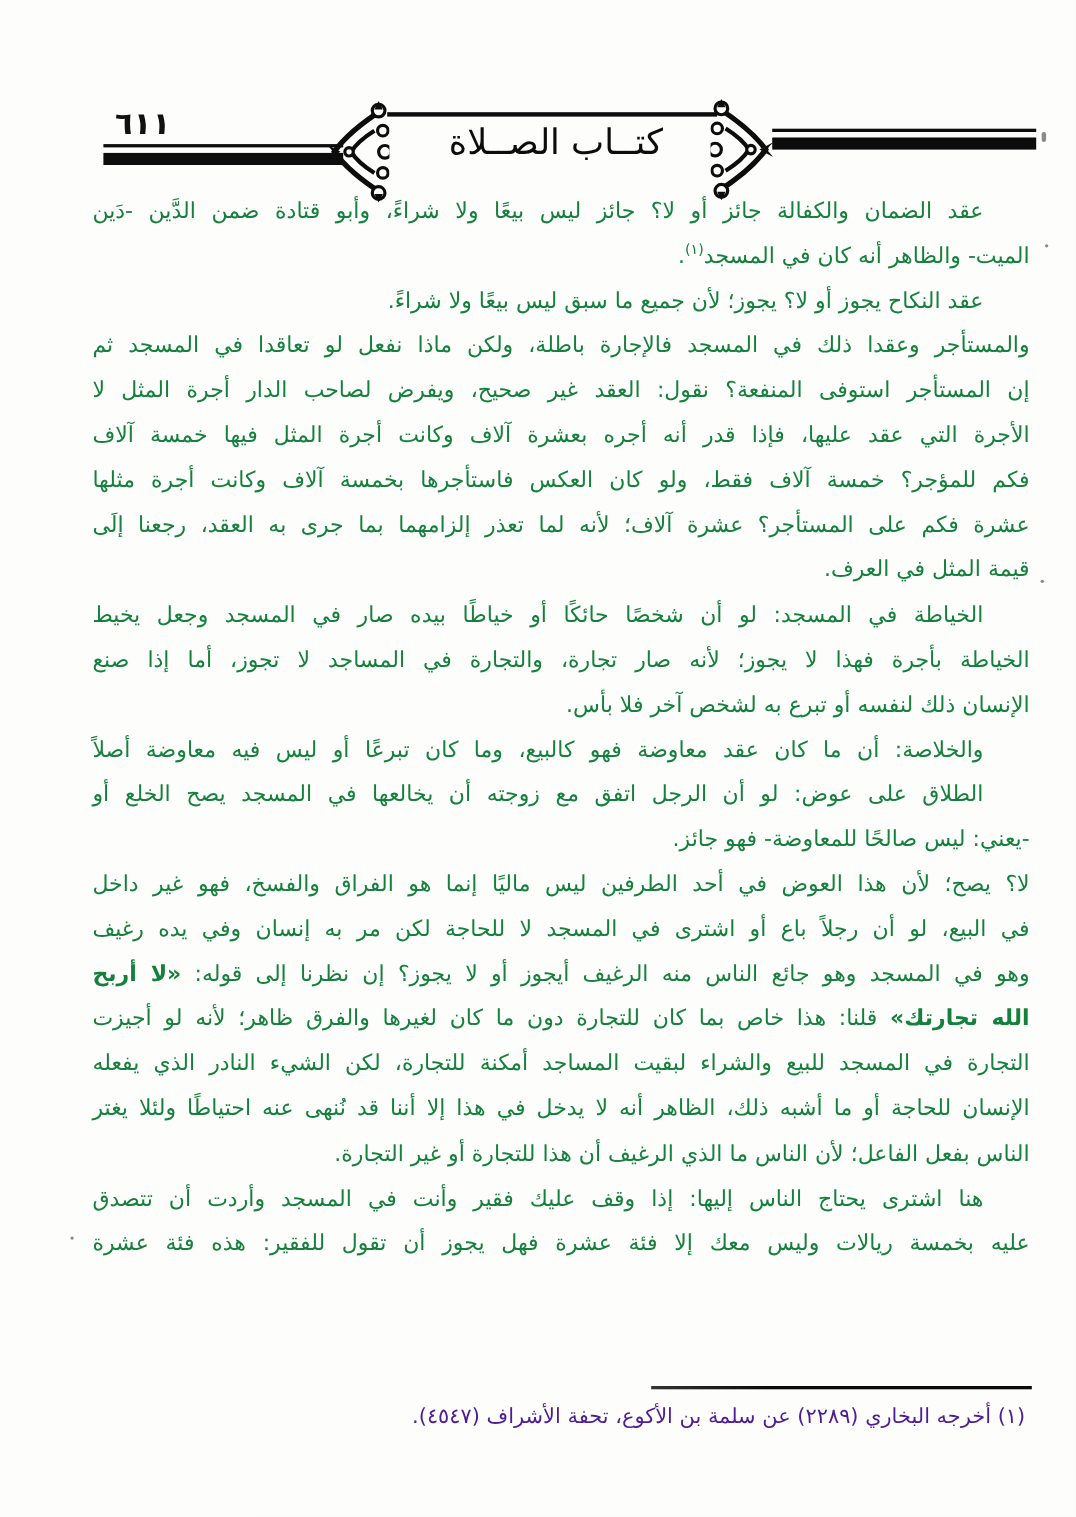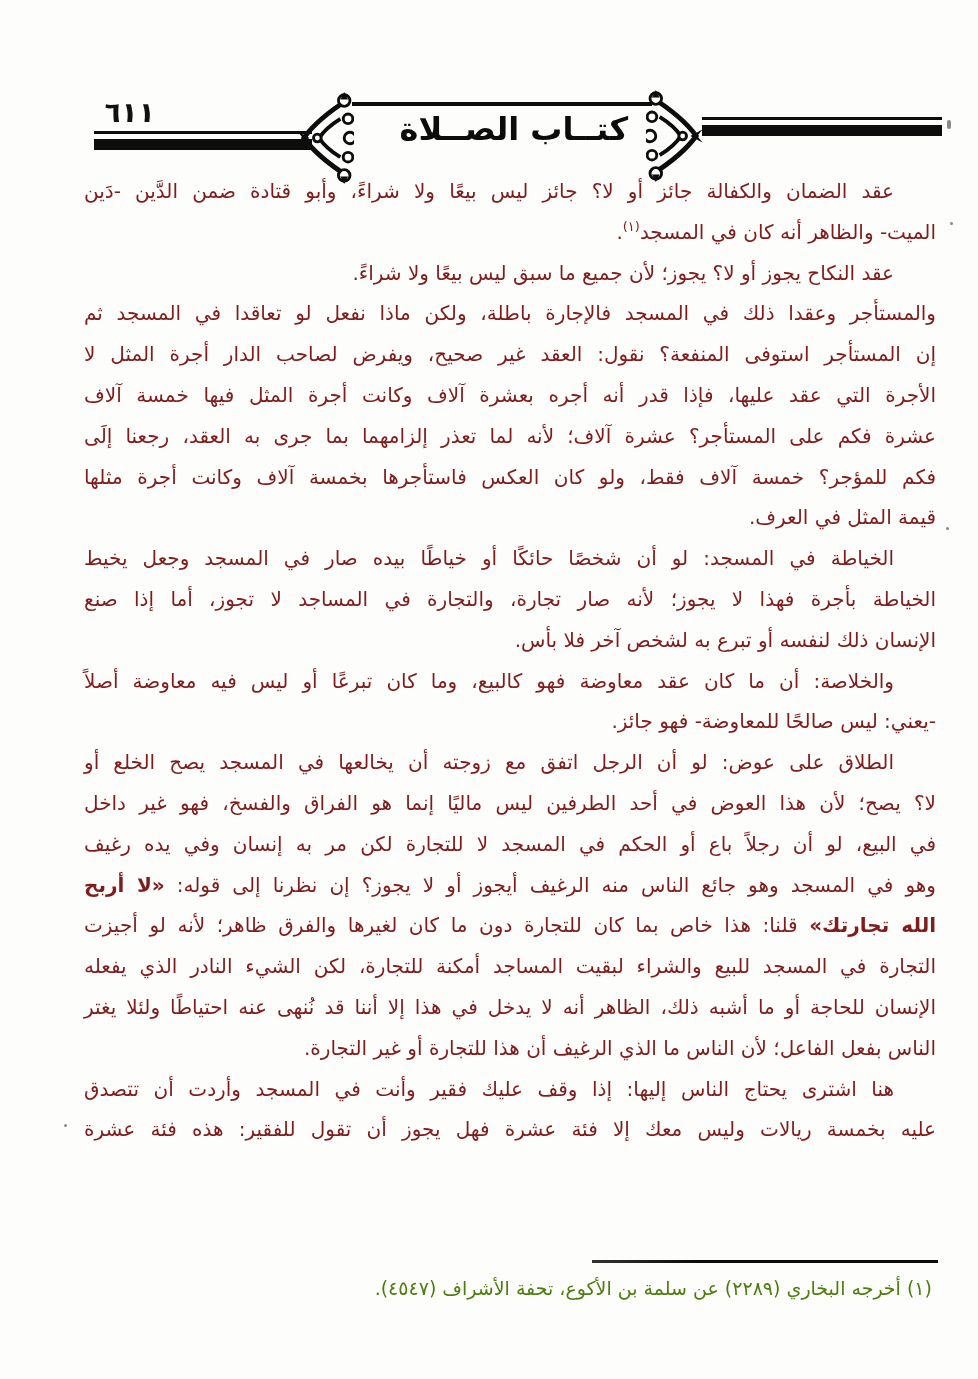--- a/index.html
+++ b/index.html
@@ -23,54 +23,54 @@
     color:#111;
   }
   .rule{position:absolute;background:#0d0d0d;}
   .rule-left-thin {left:94px; top:131px;width:218px;height:3px;}
   .rule-left-thick{left:94px; top:139px;width:218px;height:11px;}
   .rule-right-thin {left:702px;top:117px;width:240px;height:3px;}
   .rule-right-thick{left:702px;top:125px;width:240px;height:11px;}
   .rule-top-center{left:352px;top:102px;width:300px;height:4px;}
   .book-title{
     position:absolute;left:408px;top:110px;width:220px;
-    text-align:right;
-    font-size:32px;font-weight:bold;
+    text-align:left;
+    font-size:32px;font-weight:normal;
     color:#0c0c0c;
     white-space:nowrap;
   }
   .ornament{position:absolute;width:58px;height:96px;}
   .ornament.left {left:296px;top:90px;}
   .ornament.right{left:646px;top:88px;transform:scaleX(-1);}
   
   .body-text{
     position:absolute;top:171px;right:42px;width:852px;
     direction:rtl;
   }
   .line{
     height:40.8px;line-height:40.8px;
     font-size:20px;
-    color:#7f1d1d;
+    color:#15803d;
     text-align:justify;
     text-align-last:justify;
     white-space:nowrap;
     overflow:visible;
   }
   .line.indent{padding-right:42px;}
   .line.end{text-align-last:right;}
   .line sup{font-size:13px;line-height:0;}
   
   .fn-rule{
     position:absolute;left:592px;top:1260px;width:346px;height:3px;
     background:linear-gradient(90deg,#333,#0c0c0c 30%,#0c0c0c);
   }
   .fn-text{
     position:absolute;right:46px;top:1272px;width:640px;
     direction:rtl;text-align:right;
-    font-size:19px;line-height:32px;color:#4d7c0f;
+    font-size:19px;line-height:32px;color:#4c1d95;
     white-space:nowrap;
   }
   
   .speck{position:absolute;background:#8a8a86;border-radius:50%;width:3px;height:3px;}
 </style>
 </head>
 <body>
 
 <div class="page">
 
@@ -114,31 +114,31 @@
     </svg>
   </header>
 
   <main class="body-text">
       <div class="line indent"><span>عقد الضمان والكفالة جائز أو لا؟ جائز ليس بيعًا ولا شراءً، وأبو قتادة ضمن الدَّين -دَين</span></div>
       <div class="line end"><span>الميت- والظاهر أنه كان في المسجد</span><sup>(١)</sup><span>.</span></div>
       <div class="line indent end"><span>عقد النكاح يجوز أو لا؟ يجوز؛ لأن جميع ما سبق ليس بيعًا ولا شراءً.</span></div>
       <div class="line"><span>والمستأجر وعقدا ذلك في المسجد فالإجارة باطلة، ولكن ماذا نفعل لو تعاقدا في المسجد ثم</span></div>
       <div class="line"><span>إن المستأجر استوفى المنفعة؟ نقول: العقد غير صحيح، ويفرض لصاحب الدار أجرة المثل لا</span></div>
       <div class="line"><span>الأجرة التي عقد عليها، فإذا قدر أنه أجره بعشرة آلاف وكانت أجرة المثل فيها خمسة آلاف</span></div>
+      <div class="line"><span>فكم للمؤجر؟ خمسة آلاف فقط، ولو كان العكس فاستأجرها بخمسة آلاف وكانت أجرة مثلها</span></div>
       <div class="line"><span>عشرة فكم على المستأجر؟ عشرة آلاف؛ لأنه لما تعذر إلزامهما بما جرى به العقد، رجعنا إلَى</span></div>
-      <div class="line"><span>فكم للمؤجر؟ خمسة آلاف فقط، ولو كان العكس فاستأجرها بخمسة آلاف وكانت أجرة مثلها</span></div>
       <div class="line end"><span>قيمة المثل في العرف.</span></div>
       <div class="line indent"><span>الخياطة في المسجد: لو أن شخصًا حائكًا أو خياطًا بيده صار في المسجد وجعل يخيط</span></div>
       <div class="line"><span>الخياطة بأجرة فهذا لا يجوز؛ لأنه صار تجارة، والتجارة في المساجد لا تجوز، أما إذا صنع</span></div>
       <div class="line end"><span>الإنسان ذلك لنفسه أو تبرع به لشخص آخر فلا بأس.</span></div>
       <div class="line indent"><span>والخلاصة: أن ما كان عقد معاوضة فهو كالبيع، وما كان تبرعًا أو ليس فيه معاوضة أصلاً</span></div>
+      <div class="line indent"><span>الطلاق على عوض: لو أن الرجل اتفق مع زوجته أن يخالعها في المسجد يصح الخلع أو</span></div>
       <div class="line end"><span>-يعني: ليس صالحًا للمعاوضة- فهو جائز.</span></div>
-      <div class="line indent"><span>الطلاق على عوض: لو أن الرجل اتفق مع زوجته أن يخالعها في المسجد يصح الخلع أو</span></div>
       <div class="line"><span>لا؟ يصح؛ لأن هذا العوض في أحد الطرفين ليس ماليًا إنما هو الفراق والفسخ، فهو غير داخل</span></div>
-      <div class="line"><span>في البيع، لو أن رجلاً باع أو الحكم في المسجد لا للتجارة لكن مر به إنسان وفي يده رغيف</span></div>
+      <div class="line"><span>في البيع، لو أن رجلاً باع أو اشترى في المسجد لا للحاجة لكن مر به إنسان وفي يده رغيف</span></div>
       <div class="line"><span>وهو في المسجد وهو جائع الناس منه الرغيف أيجوز أو لا يجوز؟ إن نظرنا إلى قوله: </span><span style="font-weight: bold;">«لا أربح</span></div>
       <div class="line"><span style="font-weight: bold;">الله تجارتك»</span><span> قلنا: هذا خاص بما كان للتجارة دون ما كان لغيرها والفرق ظاهر؛ لأنه لو أجيزت</span></div>
       <div class="line"><span>التجارة في المسجد للبيع والشراء لبقيت المساجد أمكنة للتجارة، لكن الشيء النادر الذي يفعله</span></div>
       <div class="line"><span>الإنسان للحاجة أو ما أشبه ذلك، الظاهر أنه لا يدخل في هذا إلا أننا قد نُنهى عنه احتياطًا ولئلا يغتر</span></div>
       <div class="line end"><span>الناس بفعل الفاعل؛ لأن الناس ما الذي الرغيف أن هذا للتجارة أو غير التجارة.</span></div>
       <div class="line indent"><span>هنا اشترى يحتاج الناس إليها: إذا وقف عليك فقير وأنت في المسجد وأردت أن تتصدق</span></div>
       <div class="line"><span>عليه بخمسة ريالات وليس معك إلا فئة عشرة فهل يجوز أن تقول للفقير: هذه فئة عشرة</span></div>
     </main>
 
   <footer>

